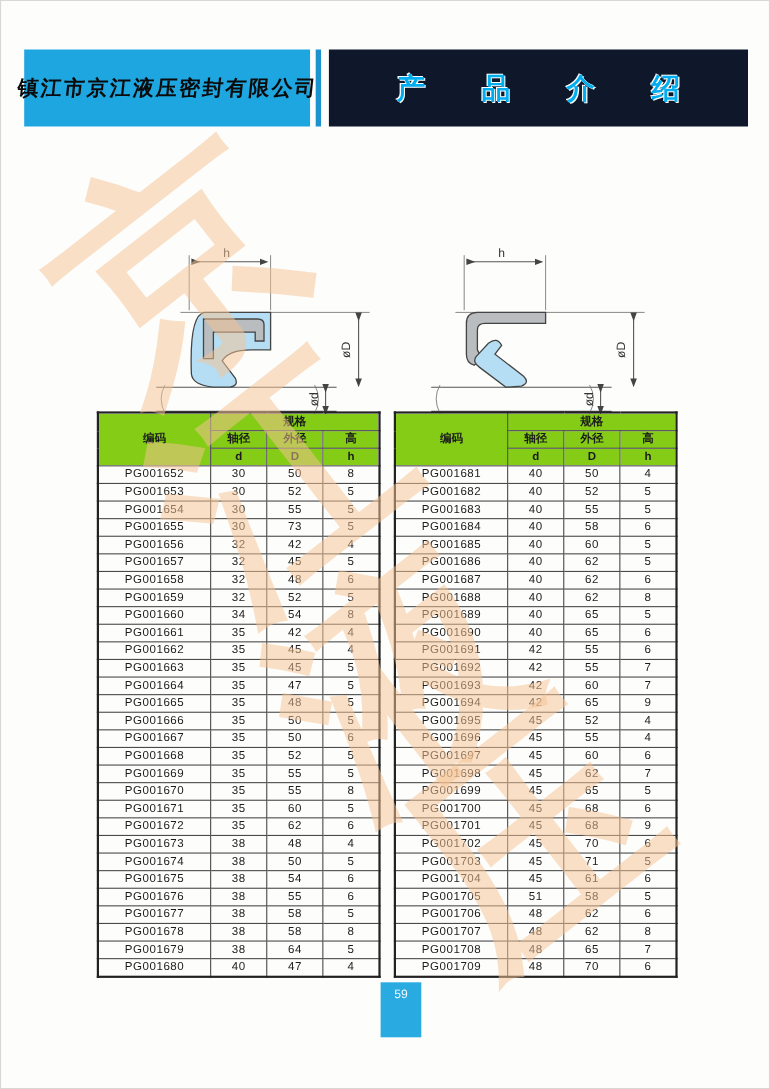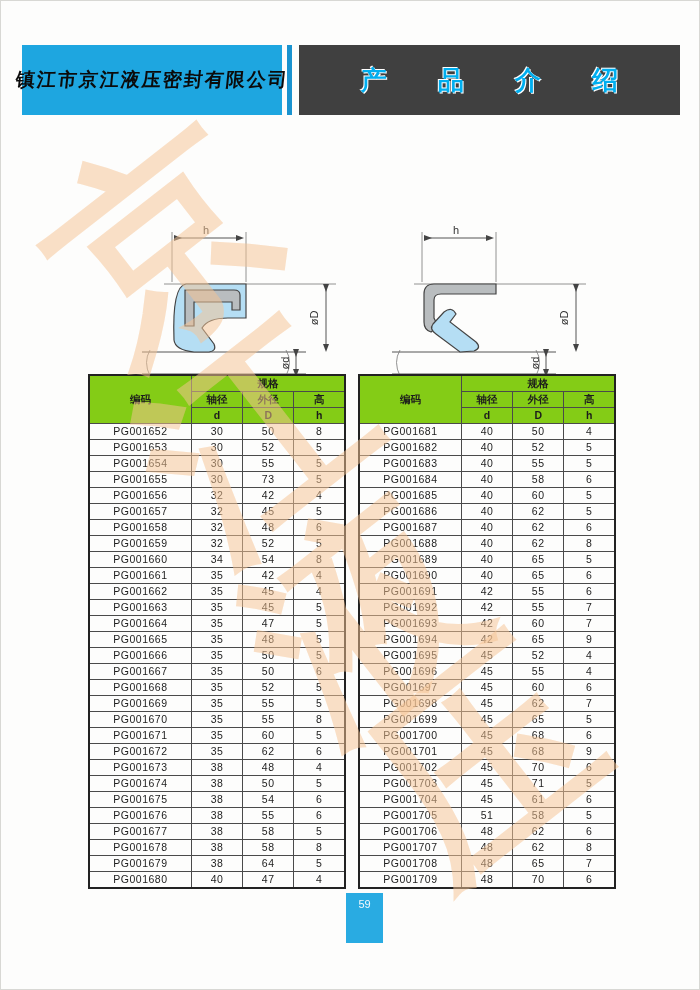--- a/index.html
+++ b/index.html
@@ -7,21 +7,21 @@
         font-family:"Liberation Sans",sans-serif;overflow:hidden;
         box-shadow:inset 0 0 0 1px #d8d8d4;}
   
   .hdr{position:absolute;left:22px;right:20px;top:45px;height:70px;display:flex;align-items:stretch;}
   .hdr-left{width:260px;background:#1ea6e0;display:flex;align-items:center;justify-content:center;}
   .company{color:#0b0b0b;font-family:"Liberation Serif",serif;font-weight:bold;
            font-size:19px;letter-spacing:2px;transform:skewX(-6deg);white-space:nowrap;}
   .hdr-gap{width:5px;background:#fdfdfc;}
   .hdr-bar{width:5px;background:#1a93cf;}
   .hdr-gap2{width:7px;background:#fdfdfc;}
-  .hdr-right{flex:1;background:#404040;display:flex;align-items:center;justify-content:center;text-align:right;}
+  .hdr-right{flex:1;background:#0f172a;display:flex;align-items:center;justify-content:center;text-align:right;}
   .section-t{color:#00aeef;font-weight:bold;font-size:26px;letter-spacing:22px;
              text-shadow:1px 1px 0 #fff,-1px -1px 0 #fff;padding-left:22px;white-space:nowrap;}
   
   .page-title{position:absolute;left:0;right:0;top:150px;text-align:center;
               color:#0070c0;font-weight:bold;font-size:23px;letter-spacing:2px;}
   
   .diag{position:absolute;top:222px;}
   .diag.vg{left:128px;}
   .diag.vb{left:378px;}
   .diag svg{display:block;}

